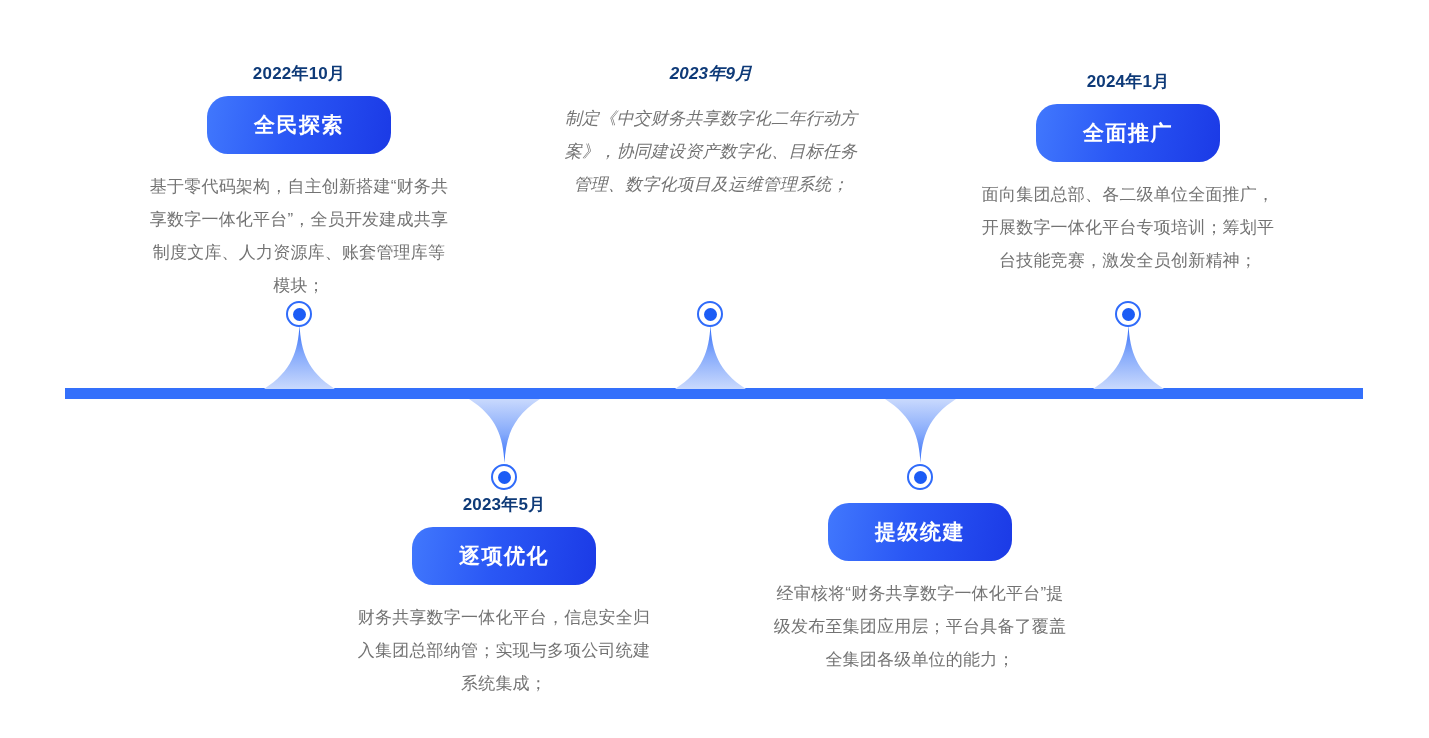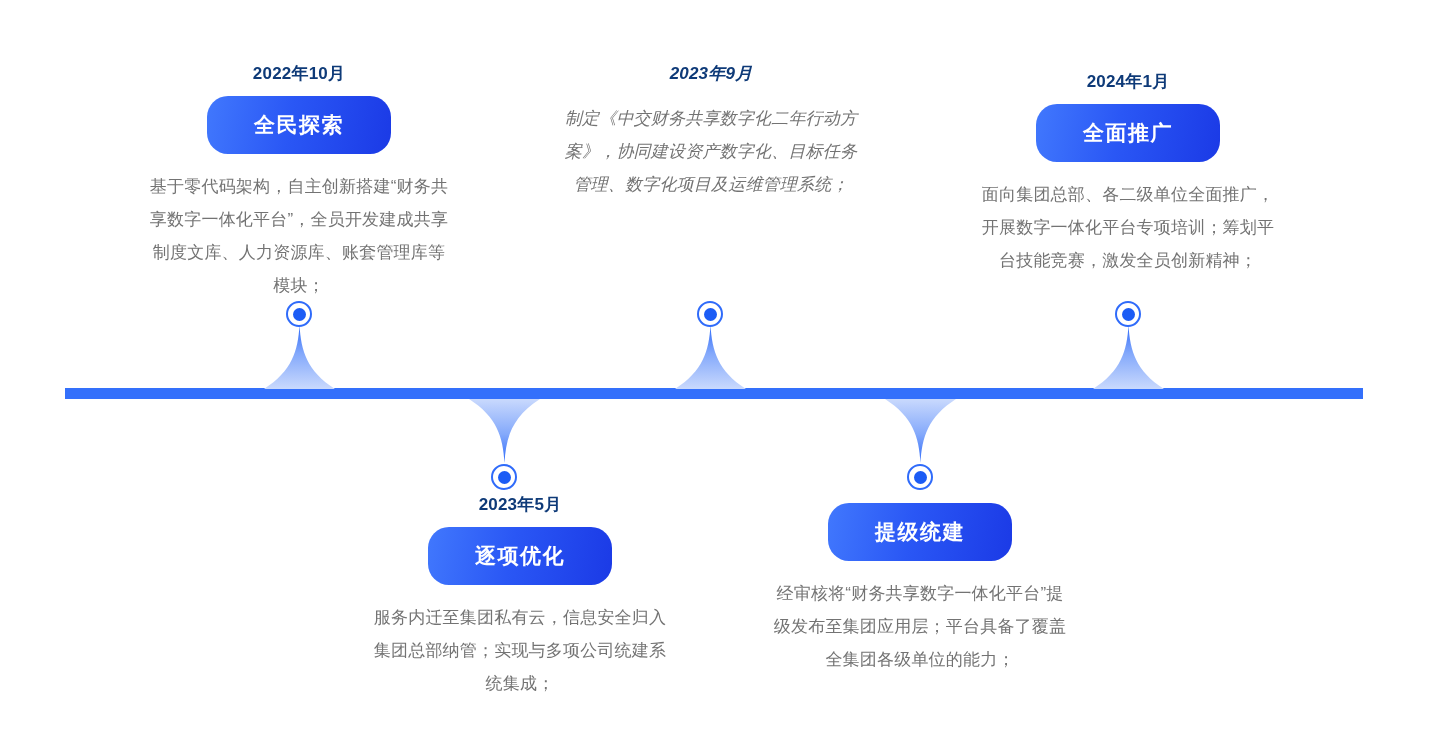--- a/index.html
+++ b/index.html
@@ -181,24 +181,24 @@
     <div class="date">2023年9月</div>
     <div class="desc">制定《中交财务共享数字化二年行动方案》，协同建设资产数字化、目标任务管理、数字化项目及运维管理系统；</div>
   </div>
 
   <div class="item top" style="left:978px; top:70px;">
     <div class="date">2024年1月</div>
     <div class="pill">全面推广</div>
     <div class="desc">面向集团总部、各二级单位全面推广，开展数字一体化平台专项培训；筹划平台技能竞赛，激发全员创新精神；</div>
   </div>
 
-  <div class="item bottom" style="left:354px; top:493px;margin-left:16px;">
+  <div class="item bottom" style="left:354px; top:493px;">
     <div class="date">2023年5月</div>
     <div class="pill">逐项优化</div>
-    <div class="desc">服务内迁至集团私有云，信息安全归入集团总部纳管；实现与多项公司统建系统集成；</div>
+    <div class="desc">财务共享数字一体化平台，信息安全归入集团总部纳管；实现与多项公司统建系统集成；</div>
   </div>
 
   <div class="item bottom" style="left:770px; top:493px;">
     <div class="pill">提级统建</div>
     <div class="desc">经审核将“财务共享数字一体化平台”提级发布至集团应用层；平台具备了覆盖全集团各级单位的能力；</div>
   </div>
 
 </div>
 
 </body></html>

